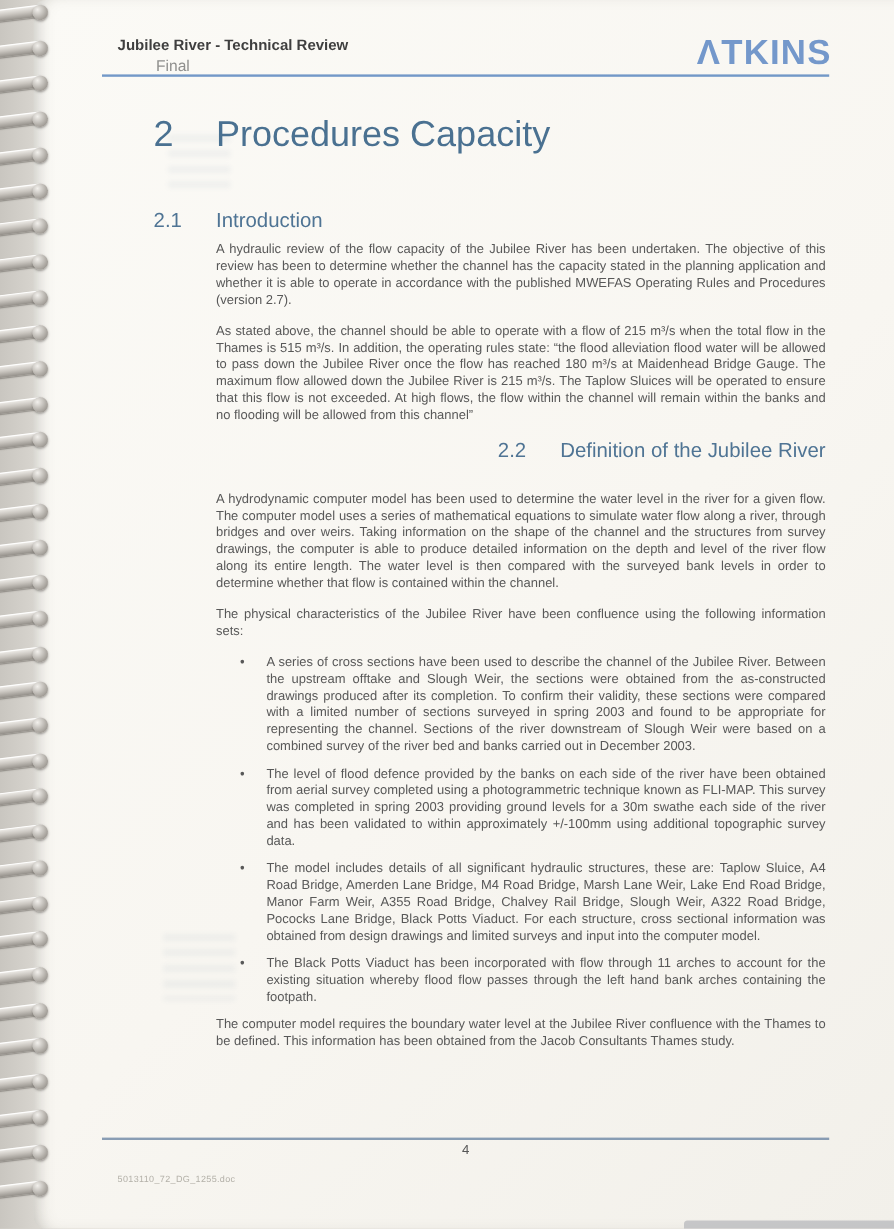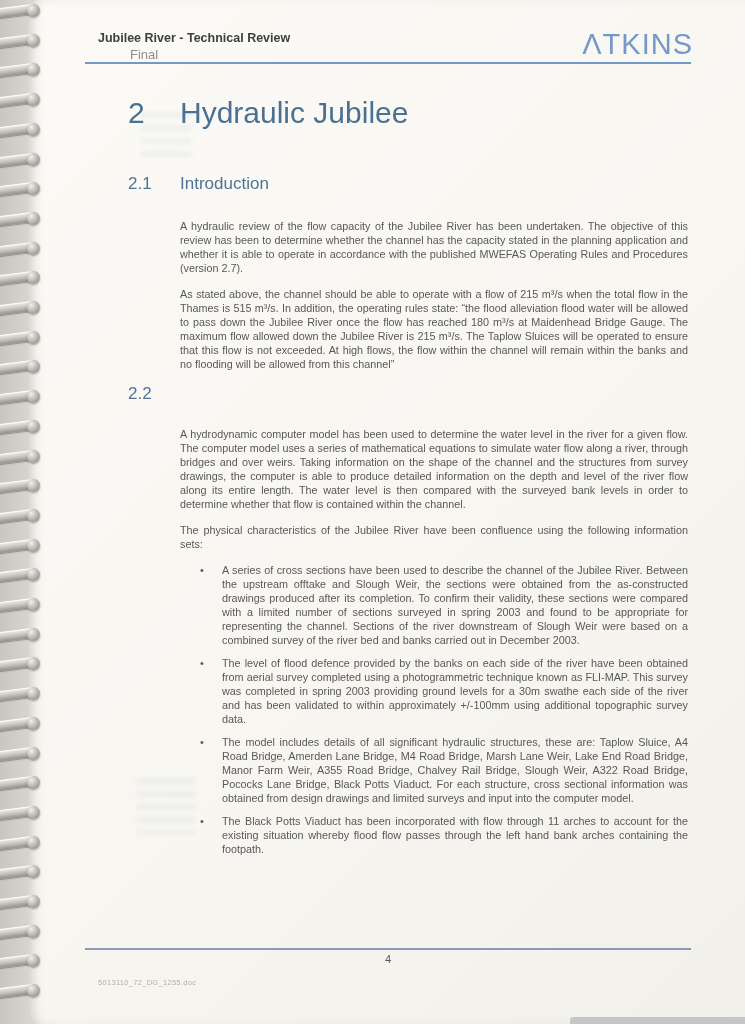--- a/index.html
+++ b/index.html
@@ -26,32 +26,32 @@
     transform:rotate(-7deg);
   }
   .wire::after{
     content:"";position:absolute;right:-2px;top:0px;width:13px;height:13px;border-radius:50%;
     background:radial-gradient(circle at 35% 30%,#f2f0ec 0%,#b4b0aa 55%,#847f79 100%);
     box-shadow:0 1px 2px rgba(60,55,50,.45);
   }
   
   .hdr-title{position:absolute;left:70px;top:31px;font-size:12.5px;font-weight:bold;color:#3f3f3f;}
   .hdr-status{position:absolute;left:70px;top:47px;font-size:13px;color:#8f8f8d;margin-left:32px;}
-  .logo{position:absolute;right:52px;top:28px;font-size:29px;font-weight:400;letter-spacing:1px;color:#7498cb;}
+  .logo{position:absolute;right:52px;top:28px;font-size:29px;font-weight:700;letter-spacing:1px;color:#7498cb;}
   .hdr-rule{position:absolute;left:57px;top:62px;width:606px;height:2px;background:#5b87c0;opacity:.85;}
   
   .content{position:absolute;left:100px;top:95px;width:560px;color:#585858;}
   .sec-row{display:flex;align-items:baseline;}
   .h1-row{margin-bottom:42px;}
   .h1-row .sec-num,.h1-row .sec-title{font-size:30px;line-height:36px;color:#4a7191;}
   .h1-row .sec-num{width:52px;flex:none;}
   .h2-row .sec-num,.h2-row .sec-title{font-size:17px;line-height:22px;color:#4f7494;}
   .h2-row .sec-num{width:52px;flex:none;}
-  .h2-21{margin-bottom:24px;}
-  .h2-22{margin-top:6px;margin-bottom:22px;}
+  .h2-21{margin-bottom:6px;}
+  .h2-22{margin-top:6px;margin-bottom:22px;justify-content:flex-end;}
   p.body{margin:0 0 12px 52px;width:508px;font-size:10.8px;line-height:14px;text-align:justify;}
   ul.bullets{list-style:none;margin:0 0 0 52px;padding:0;width:508px;}
   ul.bullets li{position:relative;padding-left:42px;margin-bottom:9px;font-size:10.8px;line-height:14px;text-align:justify;}
   .dot{position:absolute;left:20px;top:0;font-size:11px;}
   
   .ftr-rule{position:absolute;left:57px;top:948px;width:606px;height:1.5px;background:#6d87a5;opacity:.8;}
   .ftr-doc{position:absolute;left:70px;top:954px;font-size:7.5px;color:#b3b0a8;letter-spacing:.3px;margin-top:24px;}
   .ftr-page{position:absolute;left:57px;top:953px;width:606px;text-align:center;font-size:11px;color:#565656;}
   
   .smudge{position:absolute;opacity:.06;background:repeating-linear-gradient(180deg,#4a6a85 0 6px,transparent 6px 13px);filter:blur(2px);}
@@ -69,33 +69,34 @@
 
     <div class="hdr-title">Jubilee River - Technical Review</div>
     <div class="hdr-status">Final</div>
     <div class="logo">ΛTKINS</div>
     <div class="hdr-rule"></div>
 
     <div class="content">
 
       <div class="sec-row h1-row">
         <span class="sec-num">2</span>
-        <span class="sec-title">Hydraulic Jubilee</span>
+        <span class="sec-title">Procedures Capacity</span>
       </div>
 
       <div class="sec-row h2-row h2-21">
         <span class="sec-num">2.1</span>
         <span class="sec-title">Introduction</span>
       </div>
 
       <p class="body">A hydraulic review of the flow capacity of the Jubilee River has been undertaken. The objective of this review has been to determine whether the channel has the capacity stated in the planning application and whether it is able to operate in accordance with the published MWEFAS Operating Rules and Procedures (version 2.7).</p>
       <p class="body">As stated above, the channel should be able to operate with a flow of 215 m³/s when the total flow in the Thames is 515 m³/s. In addition, the operating rules state: “the flood alleviation flood water will be allowed to pass down the Jubilee River once the flow has reached 180 m³/s at Maidenhead Bridge Gauge. The maximum flow allowed down the Jubilee River is 215 m³/s. The Taplow Sluices will be operated to ensure that this flow is not exceeded. At high flows, the flow within the channel will remain within the banks and no flooding will be allowed from this channel”</p>
 
       <div class="sec-row h2-row h2-22">
         <span class="sec-num">2.2</span>
+        <span class="sec-title">Definition of the Jubilee River</span>
       </div>
 
       <p class="body">A hydrodynamic computer model has been used to determine the water level in the river for a given flow. The computer model uses a series of mathematical equations to simulate water flow along a river, through bridges and over weirs. Taking information on the shape of the channel and the structures from survey drawings, the computer is able to produce detailed information on the depth and level of the river flow along its entire length. The water level is then compared with the surveyed bank levels in order to determine whether that flow is contained within the channel.</p>
       <p class="body">The physical characteristics of the Jubilee River have been confluence using the following information sets:</p>
 
       <ul class="bullets">
         <li>
           <span class="dot">•</span>
           <span>A series of cross sections have been used to describe the channel of the Jubilee River. Between the upstream offtake and Slough Weir, the sections were obtained from the as-constructed drawings produced after its completion. To confirm their validity, these sections were compared with a limited number of sections surveyed in spring 2003 and found to be appropriate for representing the channel. Sections of the river downstream of Slough Weir were based on a combined survey of the river bed and banks carried out in December 2003.</span>
         </li>
@@ -106,20 +107,21 @@
         <li>
           <span class="dot">•</span>
           <span>The model includes details of all significant hydraulic structures, these are: Taplow Sluice, A4 Road Bridge, Amerden Lane Bridge, M4 Road Bridge, Marsh Lane Weir, Lake End Road Bridge, Manor Farm Weir, A355 Road Bridge, Chalvey Rail Bridge, Slough Weir, A322 Road Bridge, Pococks Lane Bridge, Black Potts Viaduct. For each structure, cross sectional information was obtained from design drawings and limited surveys and input into the computer model.</span>
         </li>
         <li>
           <span class="dot">•</span>
           <span>The Black Potts Viaduct has been incorporated with flow through 11 arches to account for the existing situation whereby flood flow passes through the left hand bank arches containing the footpath.</span>
         </li>
       </ul>
 
+      <p class="body">The computer model requires the boundary water level at the Jubilee River confluence with the Thames to be defined. This information has been obtained from the Jacob Consultants Thames study.</p>
     </div>
 
     <div class="ftr-rule"></div>
     <div class="ftr-doc">5013110_72_DG_1255.doc</div>
     <div class="ftr-page">4</div>
   </div>
 
   <div class="binding">
       <div class="wire" style="top: 7px;"></div>
       <div class="wire" style="top: 36.7px;"></div>

